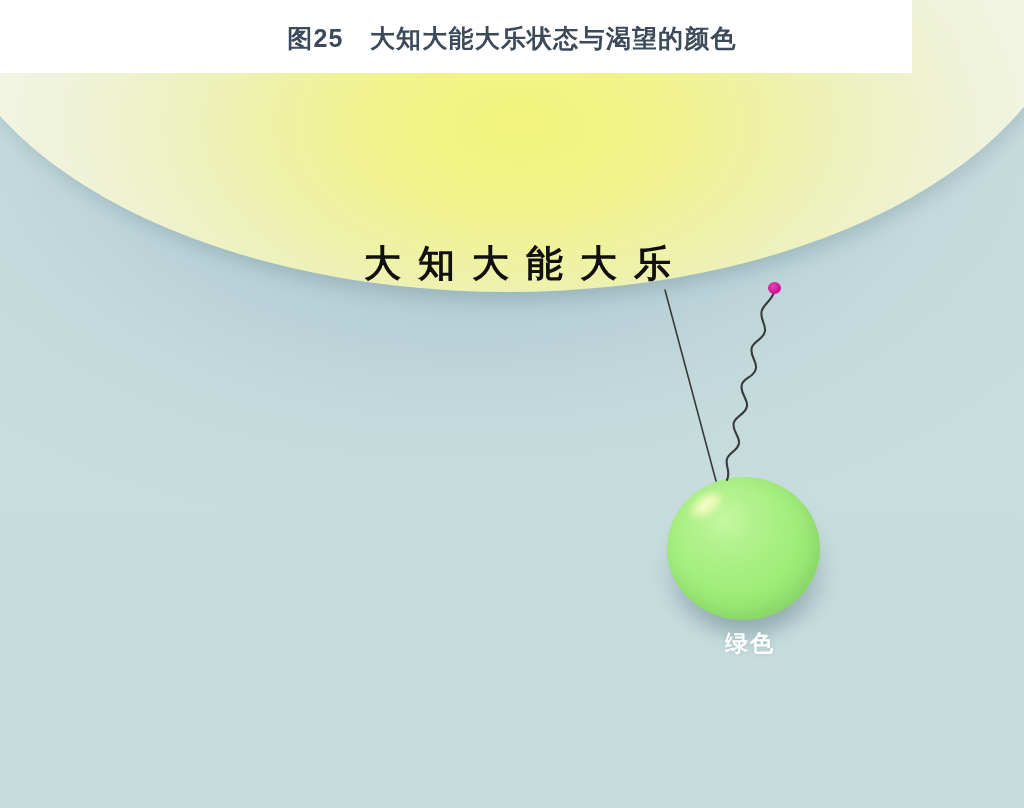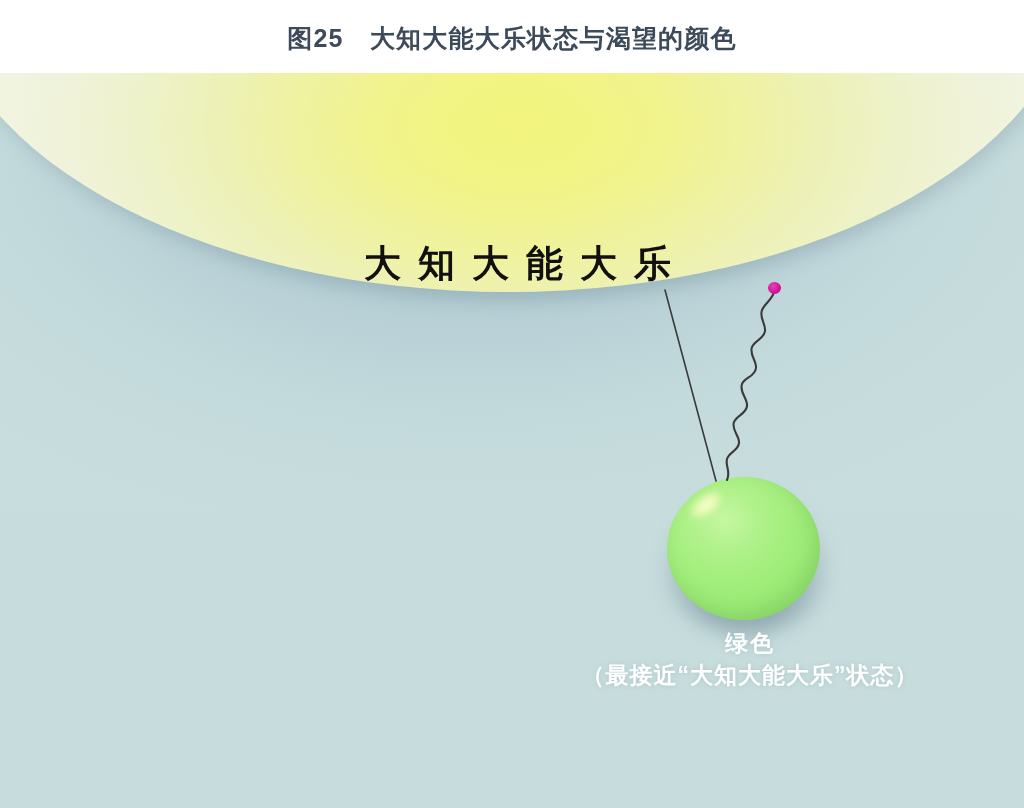--- a/index.html
+++ b/index.html
@@ -15,21 +15,21 @@
     width: 1024px;
     height: 808px;
     overflow: hidden;
     background: #ffffff;
   }
 
   
   .header-band {
     position: absolute;
     left: 0; top: 0;
-    width: 1024px;
+    width: 912px;
     height: 73px;
     background: #ffffff;
     z-index: 30;
   }
   .figure-title {
     position: absolute;
     left: 0;
     top: 22px;
     width: 1024px;
     text-align: center;
@@ -229,20 +229,19 @@
              C 746 414, 737 415, 734 422
              C 731 430, 740 436, 739 443
              C 738 451, 729 452, 727 459
              C 725 466, 731 471, 727 480" fill="none" stroke="#3a3a3a" stroke-width="2.1" stroke-linecap="round" stroke-linejoin="round"></path>
   </svg>
 
   <div class="magenta-dot"></div>
 
   <div class="caption">
     <div class="caption-line1">绿色</div>
-    <div class="caption-line2">（最接近“大知大能大乐”状态）</div>
   </div>
 
   <div class="header-band">
     <div class="figure-title">图25　大知大能大乐状态与渴望的颜色</div>
   </div>
 
 </div>
 
 </body></html>

